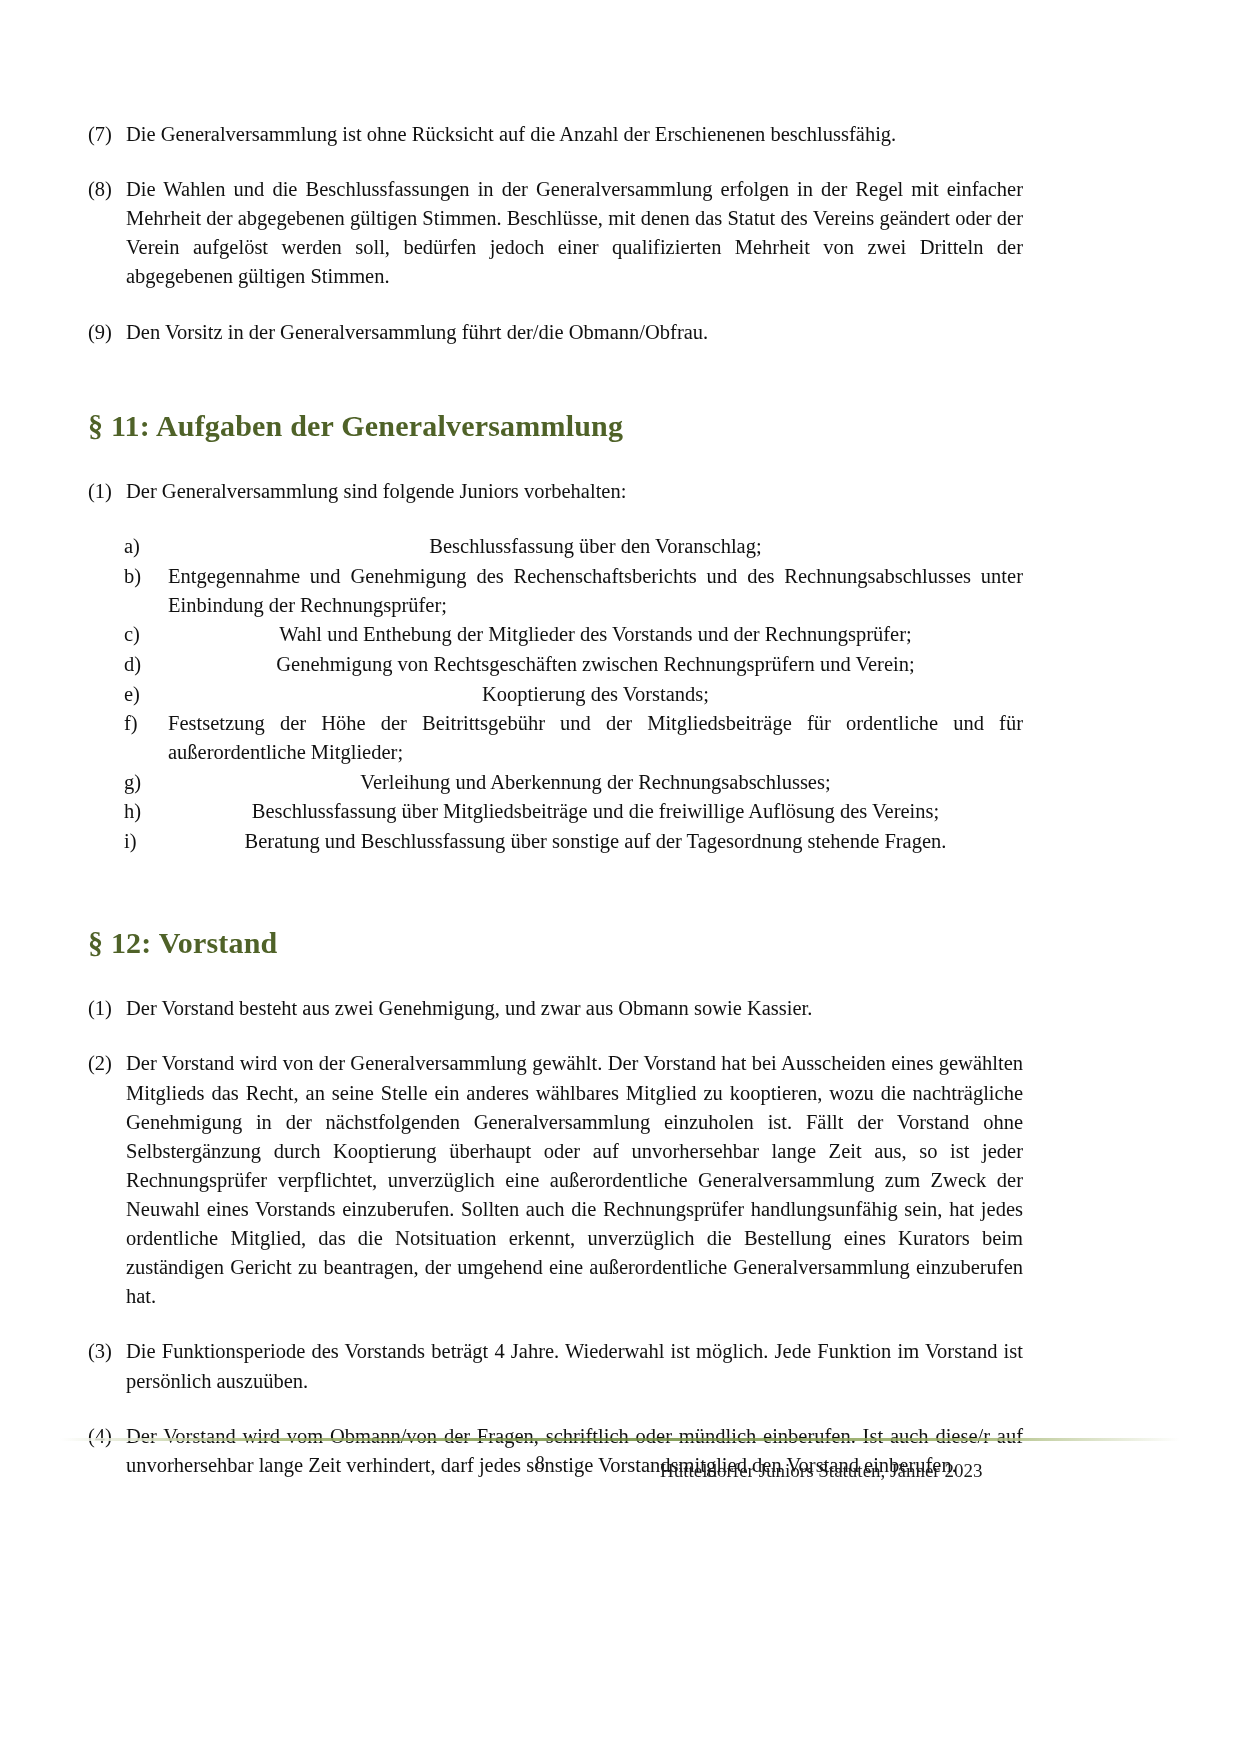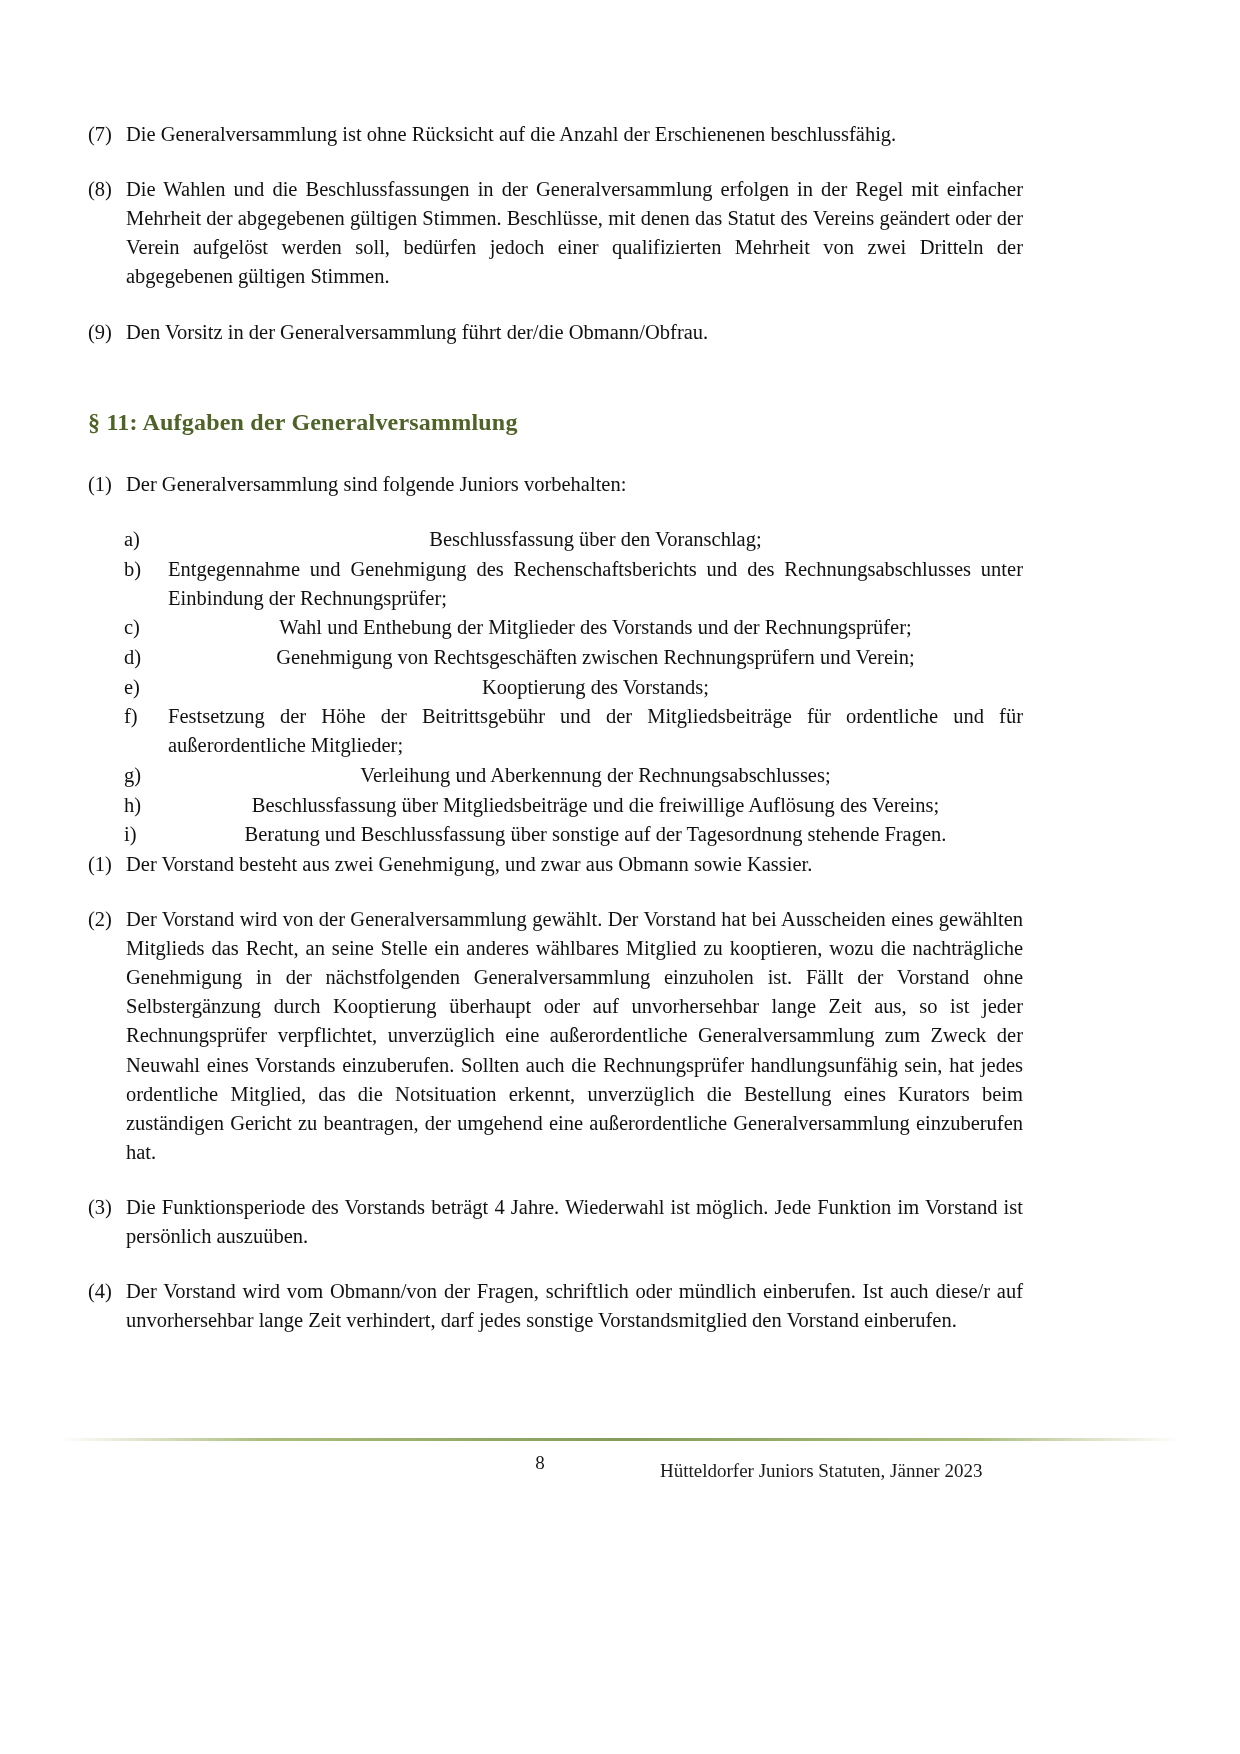--- a/index.html
+++ b/index.html
@@ -52,21 +52,21 @@
     text-justify: inter-word;
     hyphens: none;
   }
   .para.last-tight { margin-bottom: 0; }
 
   
   .section-heading {
     color: #4f6228;
     font-family: "Liberation Serif", "DejaVu Serif", serif;
     font-weight: bold;
-    font-size: 24px;
+    font-size: 30px;
     line-height: 1.15;
     letter-spacing: 0.2px;
     margin: 0;
   }
   .heading-block { margin-top: 62px; margin-bottom: 34px; }
   .heading-block-2 { margin-top: 70px; margin-bottom: 34px; }
 
   
   .sublist {
     margin: 18px 0 0 0;
@@ -188,20 +188,23 @@
       <li>
         <span class="letter">h)</span>
         <span class="text nojustify">Beschlussfassung über Mitgliedsbeiträge und die freiwillige Auflösung des Vereins;</span>
       </li>
       <li>
         <span class="letter">i)</span>
         <span class="text nojustify">Beratung und Beschlussfassung über sonstige auf der Tagesordnung stehende Fragen.</span>
       </li>
     </ul>
 
+    <div class="heading-block-2">
+      <h2 class="section-heading">§ 12: Vorstand</h2>
+    </div>
 
     <div class="para">
       <span class="marker">(1)</span>
       <span class="body">Der Vorstand besteht aus zwei Genehmigung, und zwar aus Obmann sowie Kassier.</span>
     </div>
 
     <div class="para">
       <span class="marker">(2)</span>
       <span class="body">Der Vorstand wird von der Generalversammlung gewählt. Der Vorstand hat bei Ausscheiden eines gewählten Mitglieds das Recht, an seine Stelle ein anderes wählbares Mitglied zu kooptieren, wozu die nachträgliche Genehmigung in der nächstfolgenden Generalversammlung einzuholen ist. Fällt der Vorstand ohne Selbstergänzung durch Kooptierung überhaupt oder auf unvorhersehbar lange Zeit aus, so ist jeder Rechnungsprüfer verpflichtet, unverzüglich eine außerordentliche Generalversammlung zum Zweck der Neuwahl eines Vorstands einzuberufen. Sollten auch die Rechnungsprüfer handlungsunfähig sein, hat jedes ordentliche Mitglied, das die Notsituation erkennt, unverzüglich die Bestellung eines Kurators beim zuständigen Gericht zu beantragen, der umgehend eine außerordentliche Generalversammlung einzuberufen hat.</span>
     </div>

